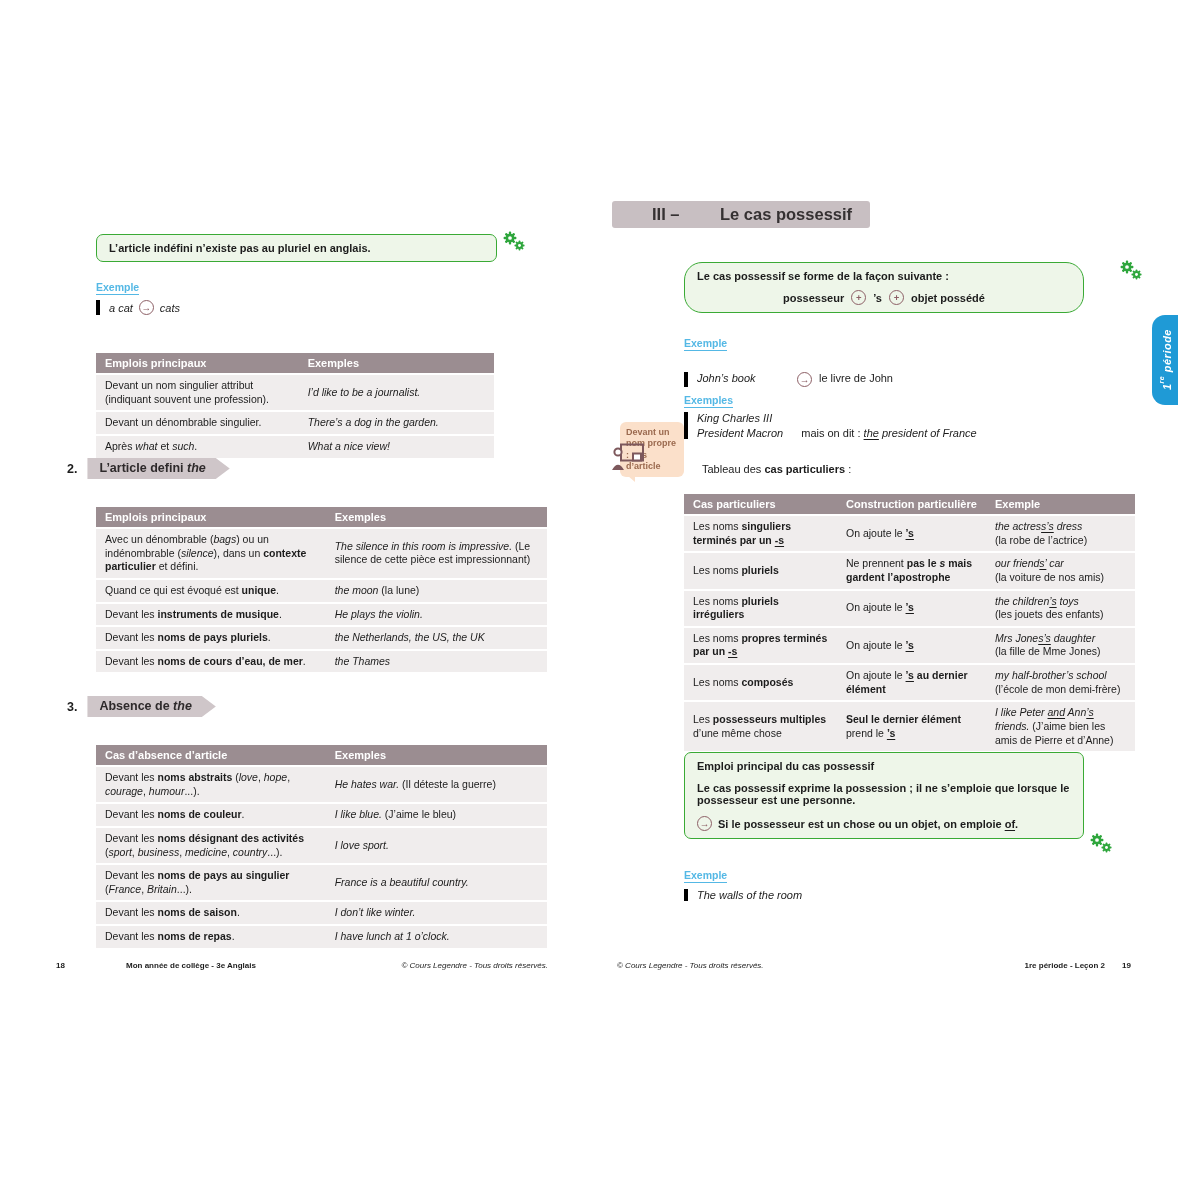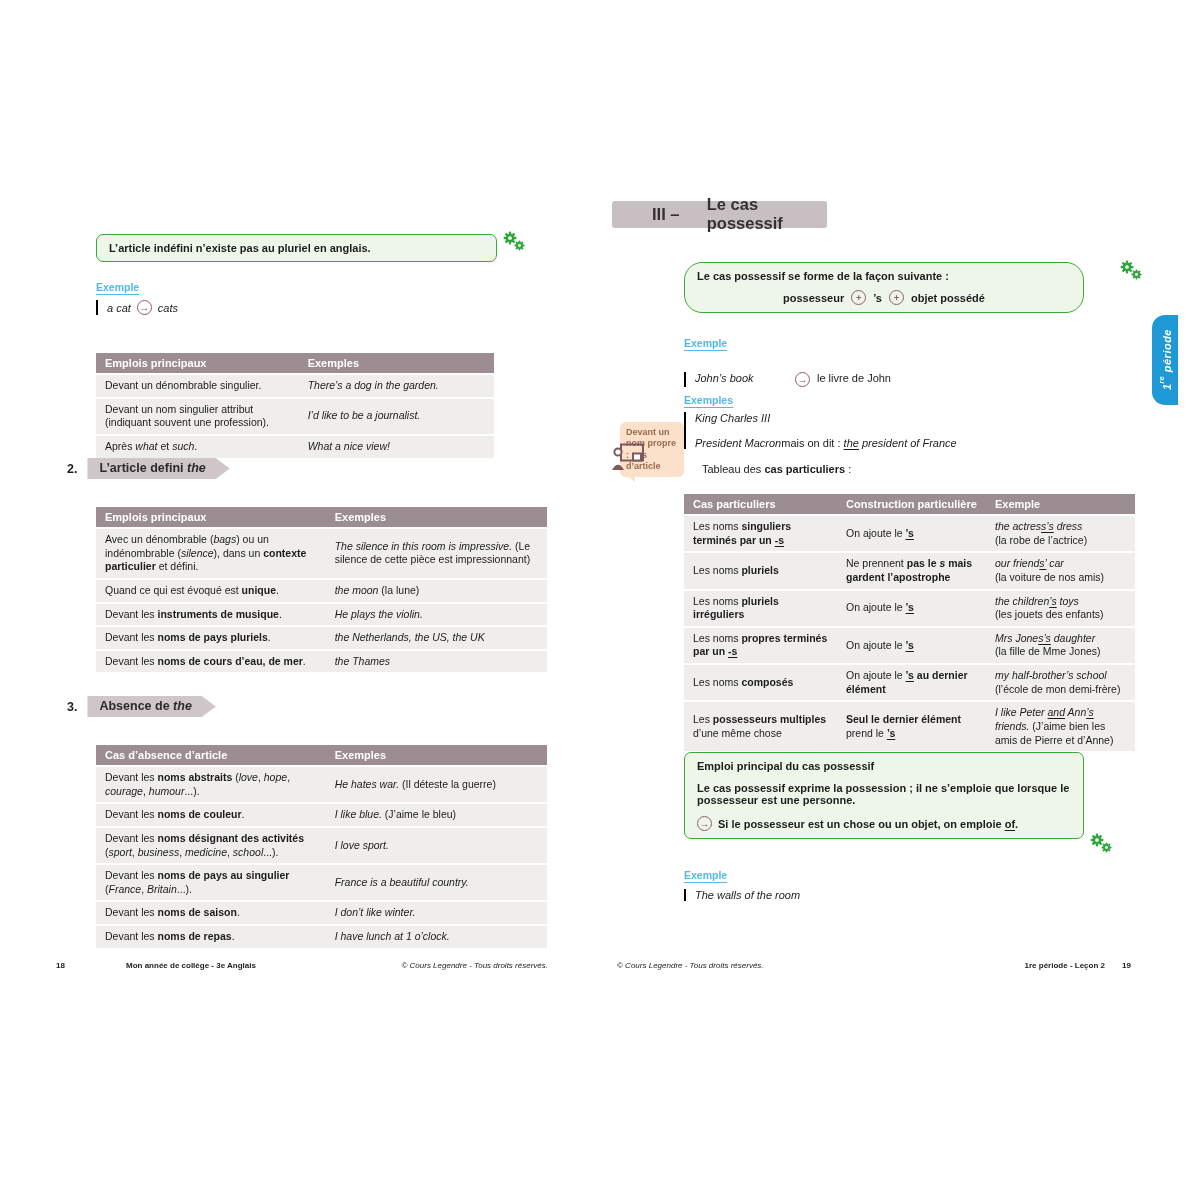--- a/index.html
+++ b/index.html
@@ -20,21 +20,21 @@
   .gears svg.small{left:11px;top:9px;}
 
   
   .circle-icon{display:inline-block;width:13px;height:13px;border:1.3px solid #8d6066;
                border-radius:50%;color:#8d6066;font-size:9.5px;line-height:13px;text-align:center;
                font-weight:bold;flex:0 0 auto;box-sizing:content-box;font-style:normal;}
 
   
   .ex-label{color:#54b8e5;font-size:10.5px;font-weight:bold;border-bottom:1.6px solid #54b8e5;
             display:inline-block;padding-bottom:1px;}
-  .ex-body{border-left:2px solid #000000;padding-left:9px;font-size:11px;}
+  .ex-body{border-left:4px solid #000000;padding-left:9px;font-size:11px;}
   .ex-en{font-style:italic;}
 
   
   .sec{display:flex;align-items:center;gap:10px;}
   .sec .num{font-weight:bold;font-size:12.5px;}
   .sec .banner{background:#cfc6c9;color:#2e2a2b;font-weight:bold;font-size:12.5px;
                padding:3px 24px 4px 12px;
                clip-path:polygon(0 0,calc(100% - 14px) 0,100% 50%,calc(100% - 14px) 100%,0 100%);}
 
   
@@ -117,26 +117,26 @@
 
 <table class="abs t2col" style="left:96px;top:351px;width:398px;">
   <thead>
       <tr>
         <th>Emplois principaux</th>
         <th>Exemples</th>
       </tr>
     </thead>
   <tbody>
       <tr>
+        <td>Devant un nom singulier attribut (indiquant souvent une profession).</td>
+        <td><i>I’d like to be a journalist.</i></td>
+      </tr>
+      <tr>
         <td>Devant un dénombrable singulier.</td>
         <td><i>There’s a dog in the garden.</i></td>
-      </tr>
-      <tr>
-        <td>Devant un nom singulier attribut (indiquant souvent une profession).</td>
-        <td><i>I’d like to be a journalist.</i></td>
       </tr>
       <tr>
         <td>Après <i>what</i> et <i>such</i>.</td>
         <td><i>What a nice view!</i></td>
       </tr>
     </tbody>
 </table>
 
 <div class="abs sec" style="left:67px;top:458px;">
   <span class="num">2.</span>
@@ -189,21 +189,21 @@
   <tbody>
       <tr>
         <td>Devant les <b>noms abstraits</b> (<i>love</i>, <i>hope</i>, <i>courage</i>, <i>humour</i>...).</td>
         <td><i>He hates war.</i> (Il déteste la guerre)</td>
       </tr>
       <tr>
         <td>Devant les <b>noms de couleur</b>.</td>
         <td><i>I like blue.</i> (J’aime le bleu)</td>
       </tr>
       <tr>
-        <td>Devant les <b>noms désignant des activités</b> (<i>sport</i>, <i>business</i>, <i>medicine</i>, <i>school</i>...).</td>
+        <td>Devant les <b>noms désignant des activités</b> (<i>sport</i>, <i>business</i>, <i>medicine</i>, <i>country</i>...).</td>
         <td><i>I love sport.</i></td>
       </tr>
       <tr>
         <td>Devant les <b>noms de pays au singulier</b> (<i>France</i>, <i>Britain</i>...).</td>
         <td><i>France is a beautiful country.</i></td>
       </tr>
       <tr>
         <td>Devant les <b>noms de saison</b>.</td>
         <td><i>I don’t like winter.</i></td>
       </tr>
@@ -213,21 +213,21 @@
       </tr>
     </tbody>
 </table>
 
 <div class="abs footer bold" style="left:56px;top:961px;">18</div>
 <div class="abs footer bold" style="left:126px;top:961px;">Mon année de collège - 3e Anglais</div>
 <div class="abs footer italic" style="left:350px;top:961px;width:198px;text-align:right;">© Cours Legendre - Tous droits réservés.</div>
 
 
 
-<div class="abs main-title" style="left:612px;top:201px;width:215px;height:27px;padding-left:40px;">
+<div class="abs main-title" style="left:612px;top:201px;width:258px;height:27px;padding-left:40px;">
   <span class="numeral">III –</span>
   <span>Le cas possessif</span>
 </div>
 
 <div class="abs rulebox" style="left:684px;top:262px;width:400px;border-radius:18px;">
   <div>Le cas possessif se forme de la façon suivante :</div>
   <div class="formula">
     <span>possesseur</span>
     <span class="circle-icon">+</span>
     <span>’s</span>
@@ -271,21 +271,21 @@
     <rect x="10" y="1.5" width="22" height="16" fill="none" stroke="#7d585c" stroke-width="2"></rect>
     <rect x="22" y="10.5" width="8" height="7" fill="#ffffff" stroke="#7d585c" stroke-width="2"></rect>
     <circle cx="7" cy="9" r="3.6" fill="#ffffff" stroke="#7d585c" stroke-width="2"></circle>
     <path d="M1 27 Q7 16.5 13 27 Z" fill="#7d585c"></path>
   </svg>
 </span>
 
 <div class="abs ex-label" style="left:684px;top:394px;">Exemples</div>
 <div class="abs ex-body" style="left:684px;top:412px;">
   <div class="ex-en">King Charles III</div>
-  <div style="display:flex;margin-top:13px;">
+  <div style="display:flex;gap:18px;margin-top:3px;">
     <span class="ex-en">President Macron</span>
     <span>mais on dit : <i><u>the</u> president of France</i></span>
   </div>
 </div>
 
 <div class="abs intro-line" style="left:684px;top:463px;margin-left:18px;">Tableau des <b>cas particuliers</b> :</div>
 
 <table class="abs t3col" style="left:684px;top:492px;width:451px;">
   <thead>
       <tr>

